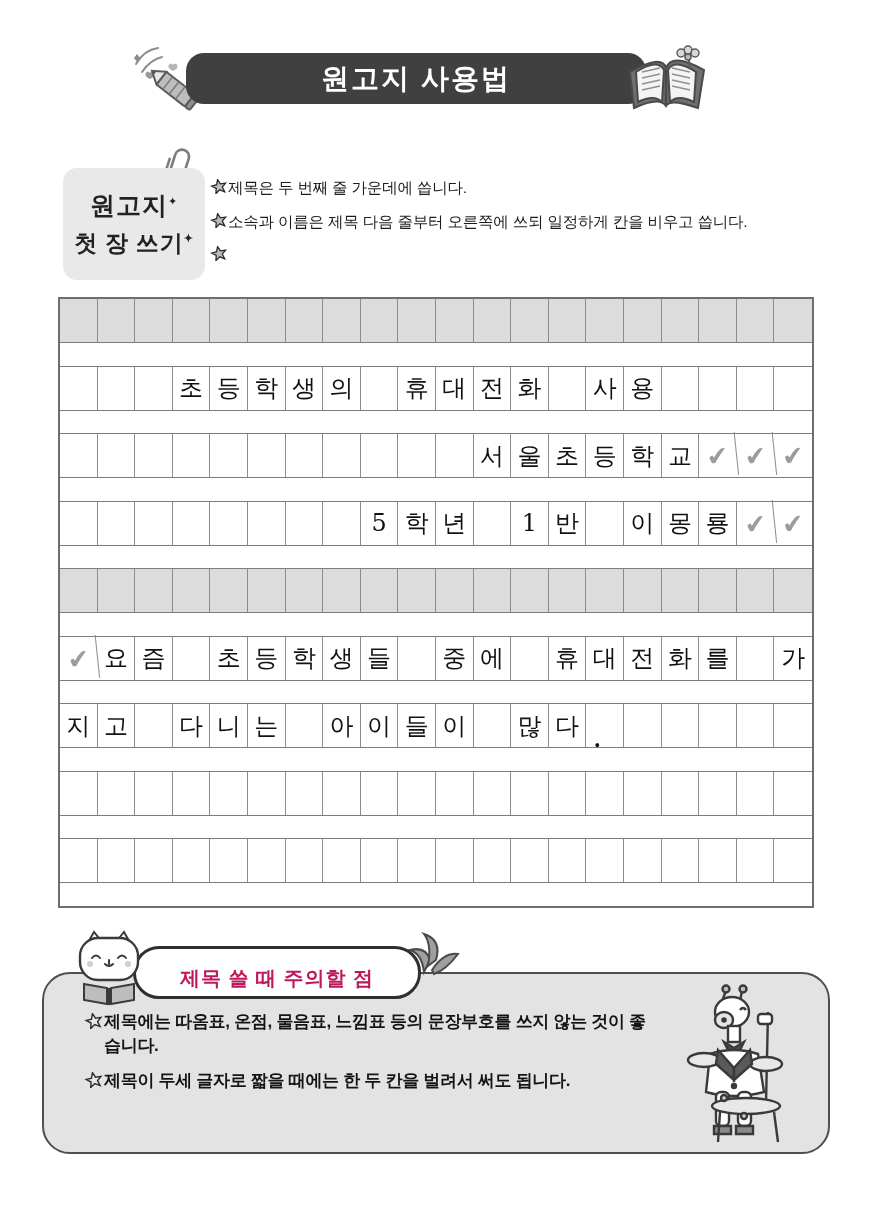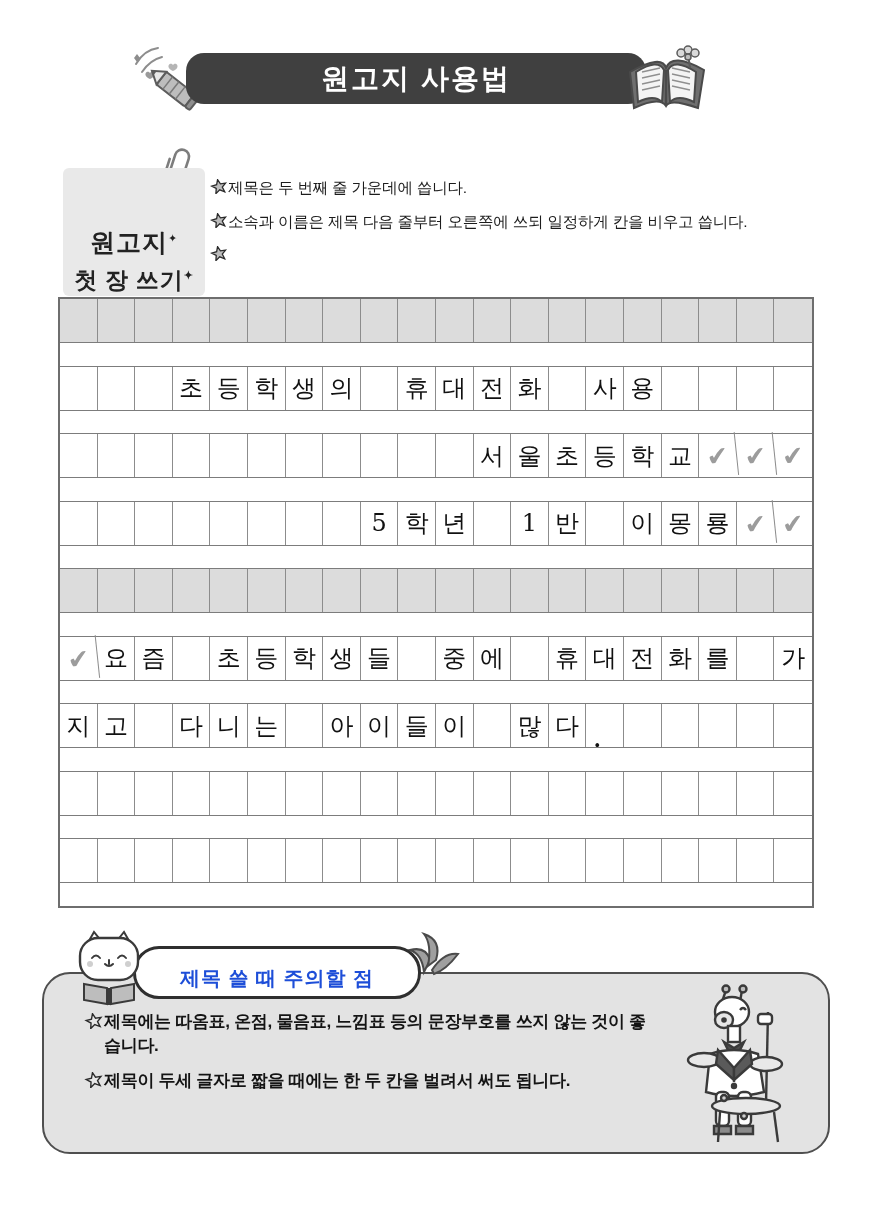--- a/index.html
+++ b/index.html
@@ -8,23 +8,23 @@
 
   
   .title-bar{position:absolute;left:186px;top:53px;width:460px;height:51px;
     background:#404040;border-radius:18px;display:flex;align-items:center;justify-content:center;}
   .title-bar span{color:#ffffff;font-size:28px;font-weight:bold;letter-spacing:2px;}
   .hdr-icon{position:absolute;}
   #pencil{left:122px;top:42px;}
   #book{left:618px;top:42px;}
 
   
-  .label-box{position:absolute;left:63px;top:168px;width:142px;height:128px;
-    background:#e9e9e9;border-radius:6px;display:flex;flex-direction:column;
-    align-items:center;justify-content:flex-end;gap:6px;}
+  .label-box{position:absolute;left:63px;top:168px;width:142px;height:112px;
+    background:#e9e9e9;border-radius:14px;display:flex;flex-direction:column;
+    align-items:center;justify-content:center;gap:6px;}
   .label-box .l1,.label-box .l2{font-weight:bold;font-size:25px;color:#222;letter-spacing:1px;}
   .label-box .l2{font-size:23px;font-family:Liberation Serif, serif;}
   .sparkle{font-size:11px;color:#222;vertical-align:super;}
   #paperclip{position:absolute;left:158px;top:146px;}
   .intro-bullets{position:absolute;left:210px;top:178px;width:620px;}
   .bullet-row{display:flex;align-items:flex-start;height:33.5px;}
   .bullet-row .star{flex:0 0 18px;margin-top:1px;}
   .bullet-row .txt{font-size:15.5px;font-weight:400;color:#1c1c1c;letter-spacing:-0.2px;}
 
   
@@ -39,21 +39,21 @@
   .cell:last-child{border-right:none;}
   .cell.check{font-family:"DejaVu Sans",sans-serif;color:#9c9c9c;font-size:26px;font-weight:bold;
     transform:rotate(-6deg);}
   .cell.period{align-items:flex-end;justify-content:flex-start;padding-left:6px;font-size:30px;line-height:20px;}
 
   
   .notes-box{position:absolute;left:42px;top:972px;width:788px;height:182px;background:#e3e3e3;
     border:2.5px solid #4f4f4f;border-radius:28px;box-sizing:border-box;}
   .notes-pill{position:absolute;left:133px;top:946px;width:282px;height:47px;background:#ffffff;
     border:3px solid #2f2f2f;border-radius:26px;display:flex;align-items:center;justify-content:center;z-index:3;}
-  .notes-pill span{font-weight:bold;font-size:20px;color:#1d4ed8;letter-spacing:1px;margin-top:11px;}
+  .notes-pill span{font-weight:bold;font-size:20px;color:#be185d;letter-spacing:1px;margin-top:11px;}
   #cat{position:absolute;left:74px;top:930px;z-index:4;}
   #leaf{position:absolute;left:404px;top:926px;z-index:2;}
   #giraffe{position:absolute;left:684px;top:984px;z-index:4;}
   .notes-bullets{position:absolute;left:84px;top:1010px;width:575px;z-index:4;}
   .notes-row{display:flex;align-items:flex-start;margin-bottom:11px;}
   .notes-row .star{flex:0 0 20px;margin-top:3px;}
   .notes-row .txt{font-size:17px;font-weight:bold;color:#141414;line-height:24px;letter-spacing:-0.3px;}
 </style>
 </head>
 <body>

